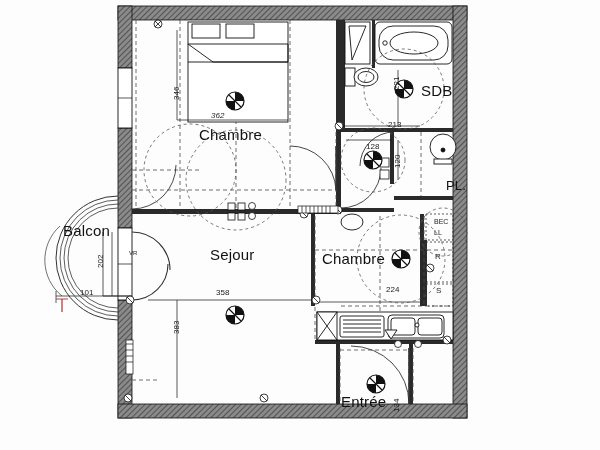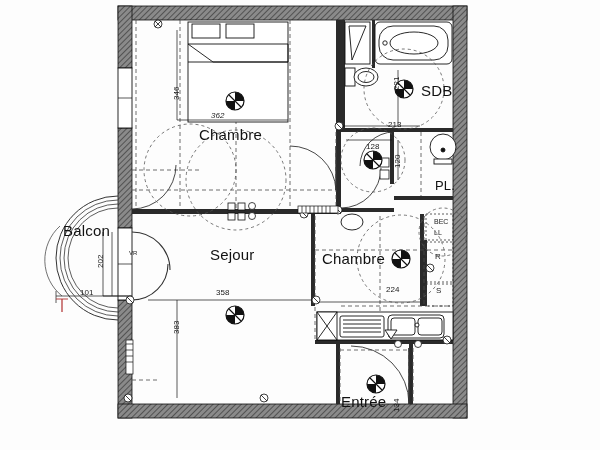--- a/index.html
+++ b/index.html
@@ -336,21 +336,21 @@
     <circle cx="443" cy="232" r="24"></circle>
   </g>
 </svg>
 
 <div class="lbl room" style="left:199px;top:126px;">Chambre</div>
 <div class="lbl room" style="left:421px;top:82px;">SDB</div>
 <div class="lbl room" style="left:210px;top:246px;">Sejour</div>
 <div class="lbl room" style="left:322px;top:250px;">Chambre</div>
 <div class="lbl room" style="left:341px;top:393px;">Entrée</div>
 <div class="lbl room" style="left:63px;top:222px;text-align:right;">Balcon</div>
-<div class="lbl room sm" style="left:435px;top:178px;">PL.</div>
+<div class="lbl room sm" style="left:446px;top:178px;">PL.</div>
 <div class="lbl tiny" style="left:434px;top:218px;font-size:7px;">BEC</div>
 <div class="lbl tiny" style="left:435px;top:252px;font-size:8px;">R</div>
 <div class="lbl tiny" style="left:129px;top:250px;font-size:6px;">VR</div>
 <div class="lbl tiny" style="left:434px;top:229px;font-size:7px;">LL</div>
 <div class="lbl tiny" style="left:436px;top:286px;font-size:8px;">S</div>
 
 <div class="lbl dim v" style="left:172px;top:80px;transform:rotate(-90deg) translate(-20px,0);">346</div>
 <div class="lbl dim" style="left:211px;top:111px;font-style:italic;">362</div>
 <div class="lbl dim v" style="left:392px;top:70px;transform:rotate(-90deg) translate(-20px,0);">221</div>
 <div class="lbl dim" style="left:388px;top:120px;">213</div>

